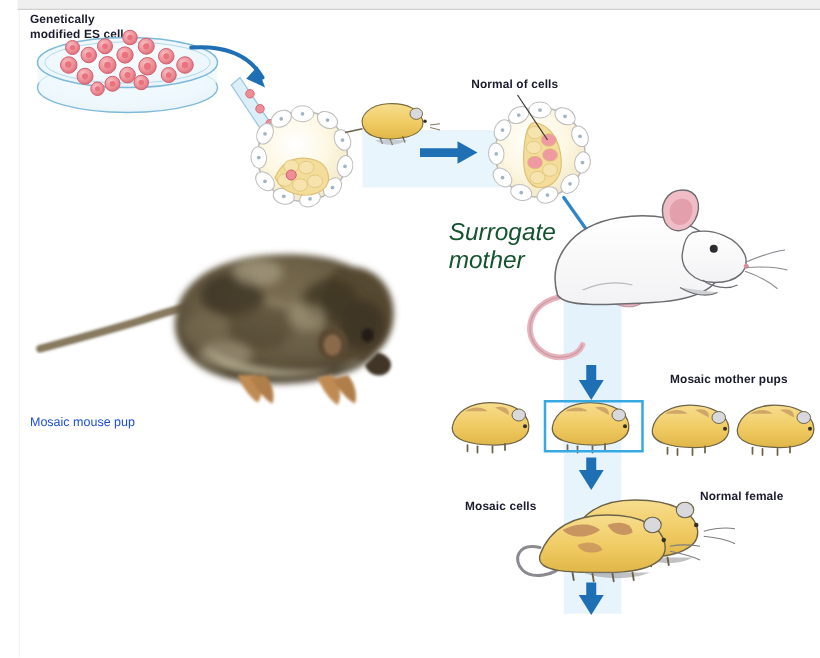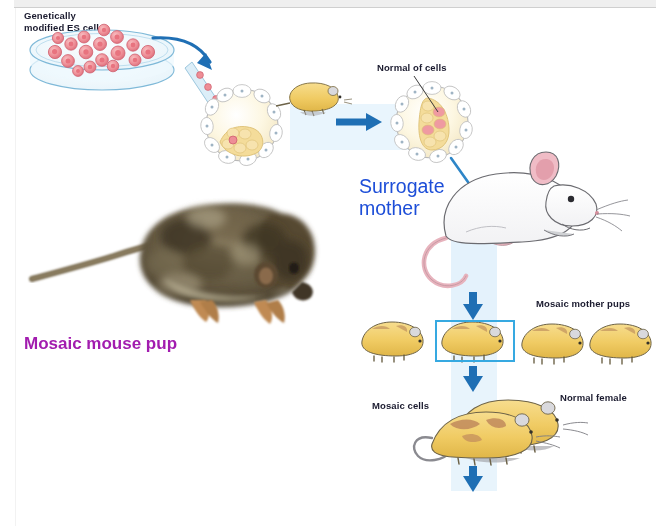--- a/index.html
+++ b/index.html
@@ -5,22 +5,22 @@
   html,body{margin:0;padding:0;background:#ffffff;}
   body{width:656px;height:526px;position:relative;overflow:hidden;
        font-family:"Liberation Sans","DejaVu Sans",sans-serif;color:#1a1a2e;}
   .stage{position:absolute;left:14px;top:0;width:540px;height:526px;}
   .topbar{position:absolute;left:0;top:0;width:645px;height:7px;
           background:#efefef;border-bottom:1px solid #cfcfcf;}
   .leftrule{position:absolute;left:1px;top:8px;width:1px;height:518px;
             background:#f2f2f2;}
   .lbl{position:absolute;white-space:pre;line-height:1.28;}
   .lbl-sm{font-size:9.5px;font-weight:700;letter-spacing:.1px;color:#1b1b2f;}
-  .lbl-big{font-size:19.5px;font-weight:400;color:#1d4ed8;line-height:1.12;}
-  .lbl-photo{font-size:17px;font-weight:700;color:#a21caf;}
+  .lbl-big{font-size:19.5px;font-weight:400;color:#14532d;line-height:1.12;font-style:italic;}
+  .lbl-photo{font-size:10px;font-weight:400;color:#1d4ed8;}
   svg{position:absolute;left:0;top:0;overflow:visible;}
   .band{fill:#dff0fb;}
   .band2{fill:#e9f5fd;}
   .hl-box{position:absolute;border:2px solid #36a9e1;background:transparent;}
   .photo-wrap{position:absolute;}
 </style>
 </head>
 <body>
 
 <div class="stage">

